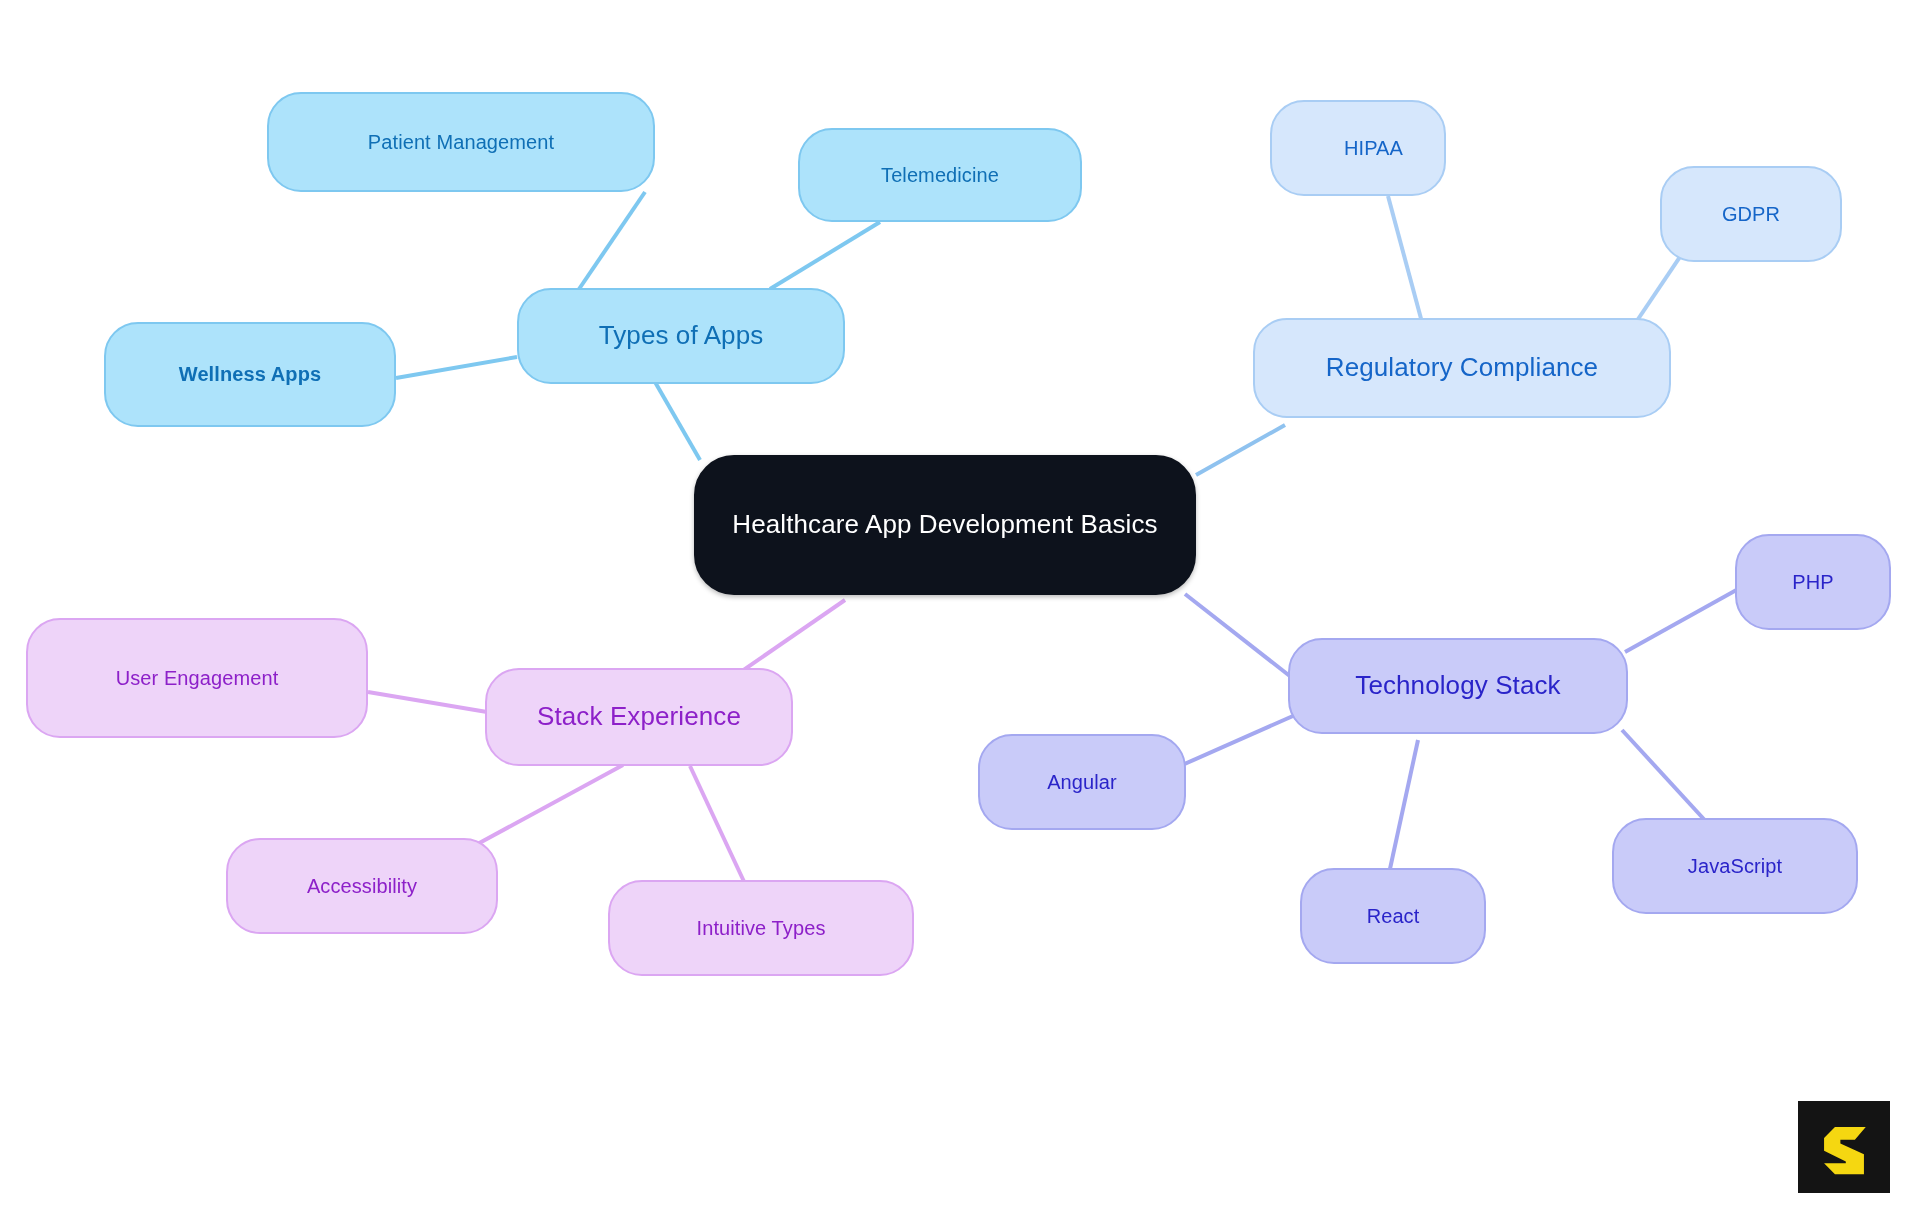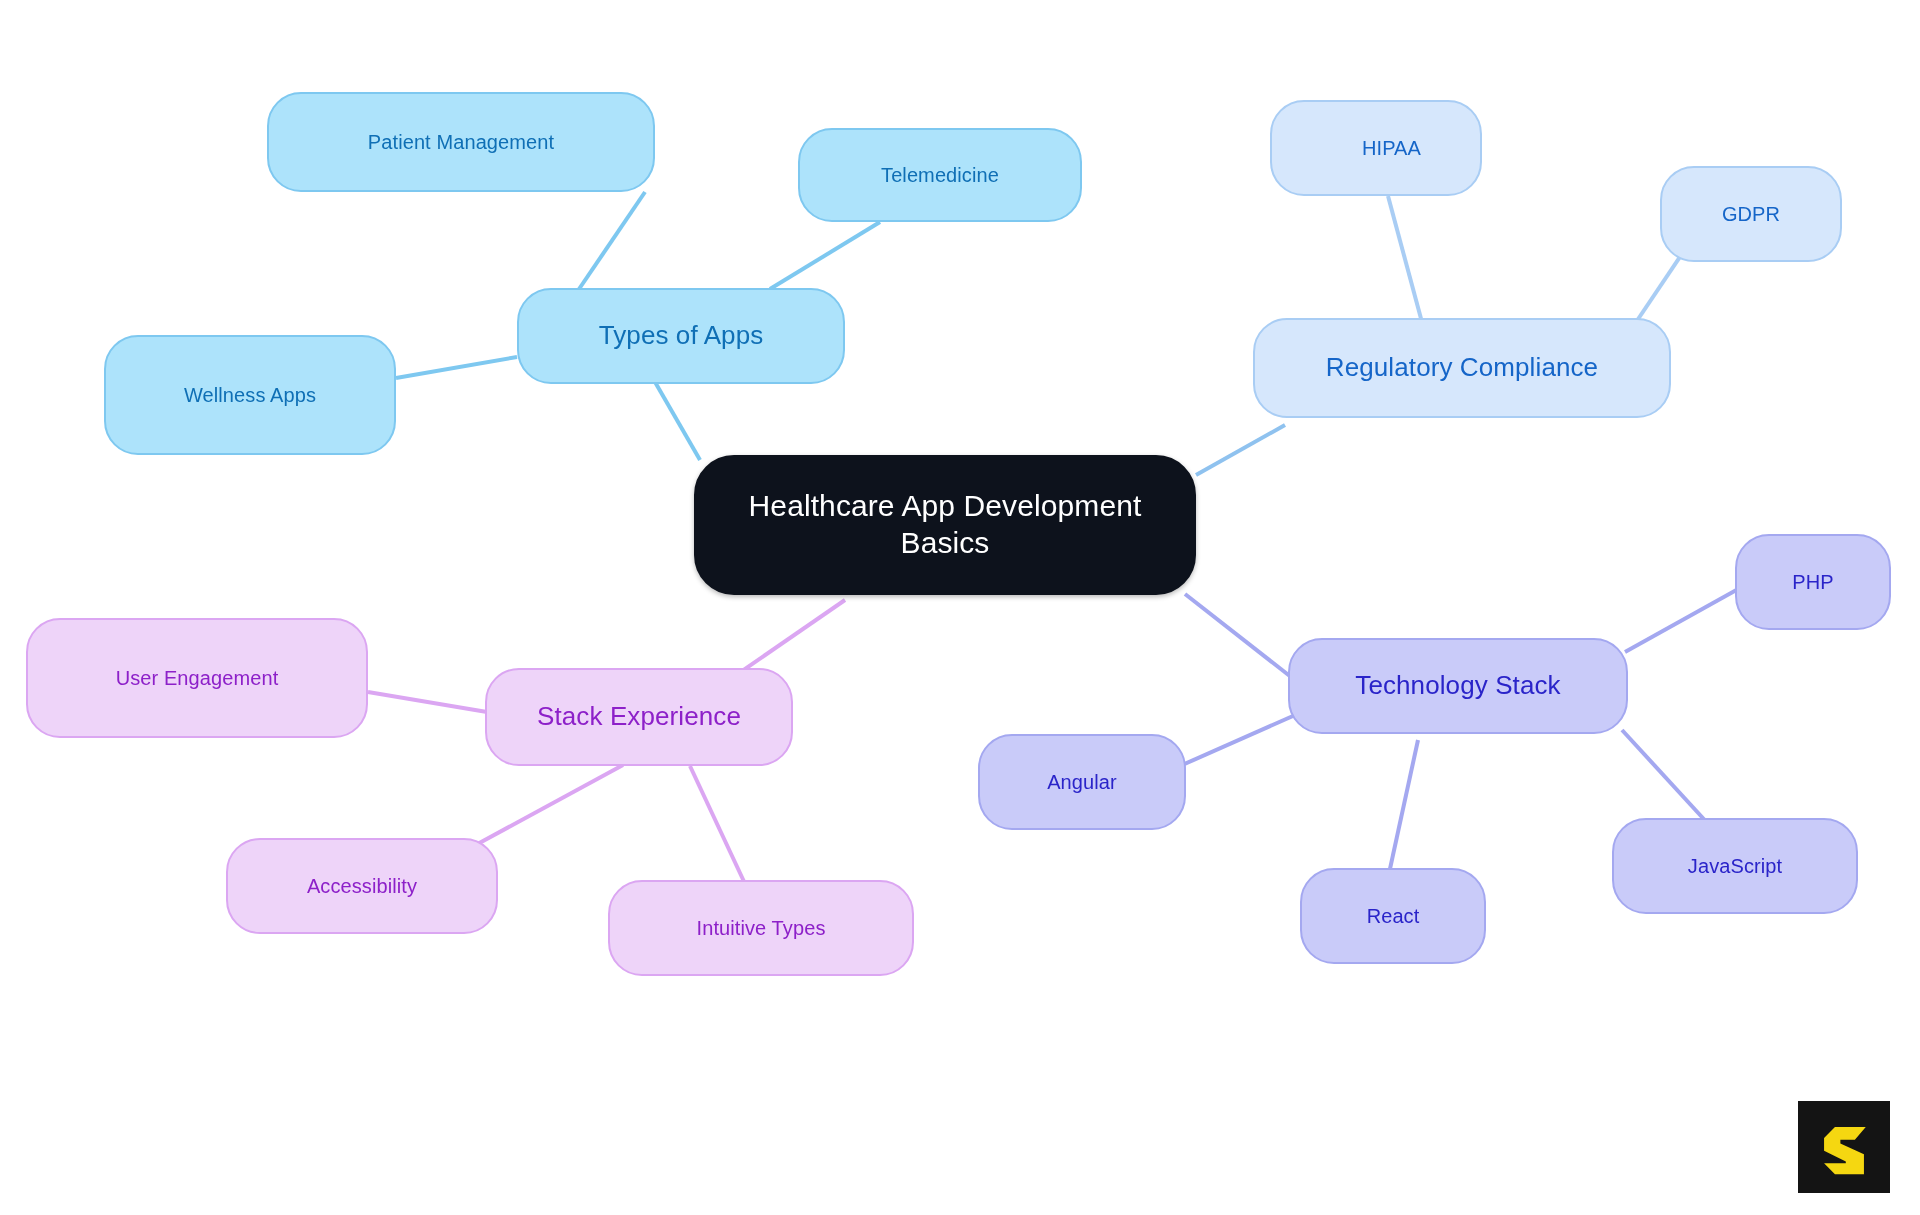--- a/index.html
+++ b/index.html
@@ -52,21 +52,21 @@
     width: 100%;
     padding: 0 10px;
     box-sizing: border-box;
   }
 
   
   .node.root {
     background: #0d121c;
     border-color: #0d121c;
     color: #ffffff;
-    font-size: 30px;
+    font-size: 26px;
     border-radius: 40px;
     box-shadow: 0 2px 5px rgba(0,0,0,0.28);
   }
 
   
   .node.sky {
     background: #ade3fb;
     border-color: #7ec8f0;
     color: #0f6fb5;
   }
@@ -140,29 +140,29 @@
   </div>
 
   <div class="node sky leaf" style="left:267px; top:92px; width:388px; height:100px;">
     <span class="node-label">Patient Management</span>
   </div>
 
   <div class="node sky leaf" style="left:798px; top:128px; width:284px; height:94px;">
     <span class="node-label">Telemedicine</span>
   </div>
 
-  <div class="node sky leaf" style="left:104px; top:335px; width:292px; height:120px;">
+  <div class="node sky leaf" style="left:104px; top:322px; width:292px; height:105px;font-weight:bold;">
     <span class="node-label">Wellness Apps</span>
   </div>
 
   <div class="node ice branch" style="left:1253px; top:318px; width:418px; height:100px;">
     <span class="node-label">Regulatory Compliance</span>
   </div>
 
-  <div class="node ice leaf" style="left:1270px; top:100px; width:212px; height:96px;padding-left:31px;">
+  <div class="node ice leaf" style="left:1270px; top:100px; width:176px; height:96px;padding-left:31px;">
     <span class="node-label">HIPAA</span>
   </div>
 
   <div class="node ice leaf" style="left:1660px; top:166px; width:182px; height:96px;">
     <span class="node-label">GDPR</span>
   </div>
 
   <div class="node periwinkle branch" style="left:1288px; top:638px; width:340px; height:96px;">
     <span class="node-label">Technology Stack</span>
   </div>

